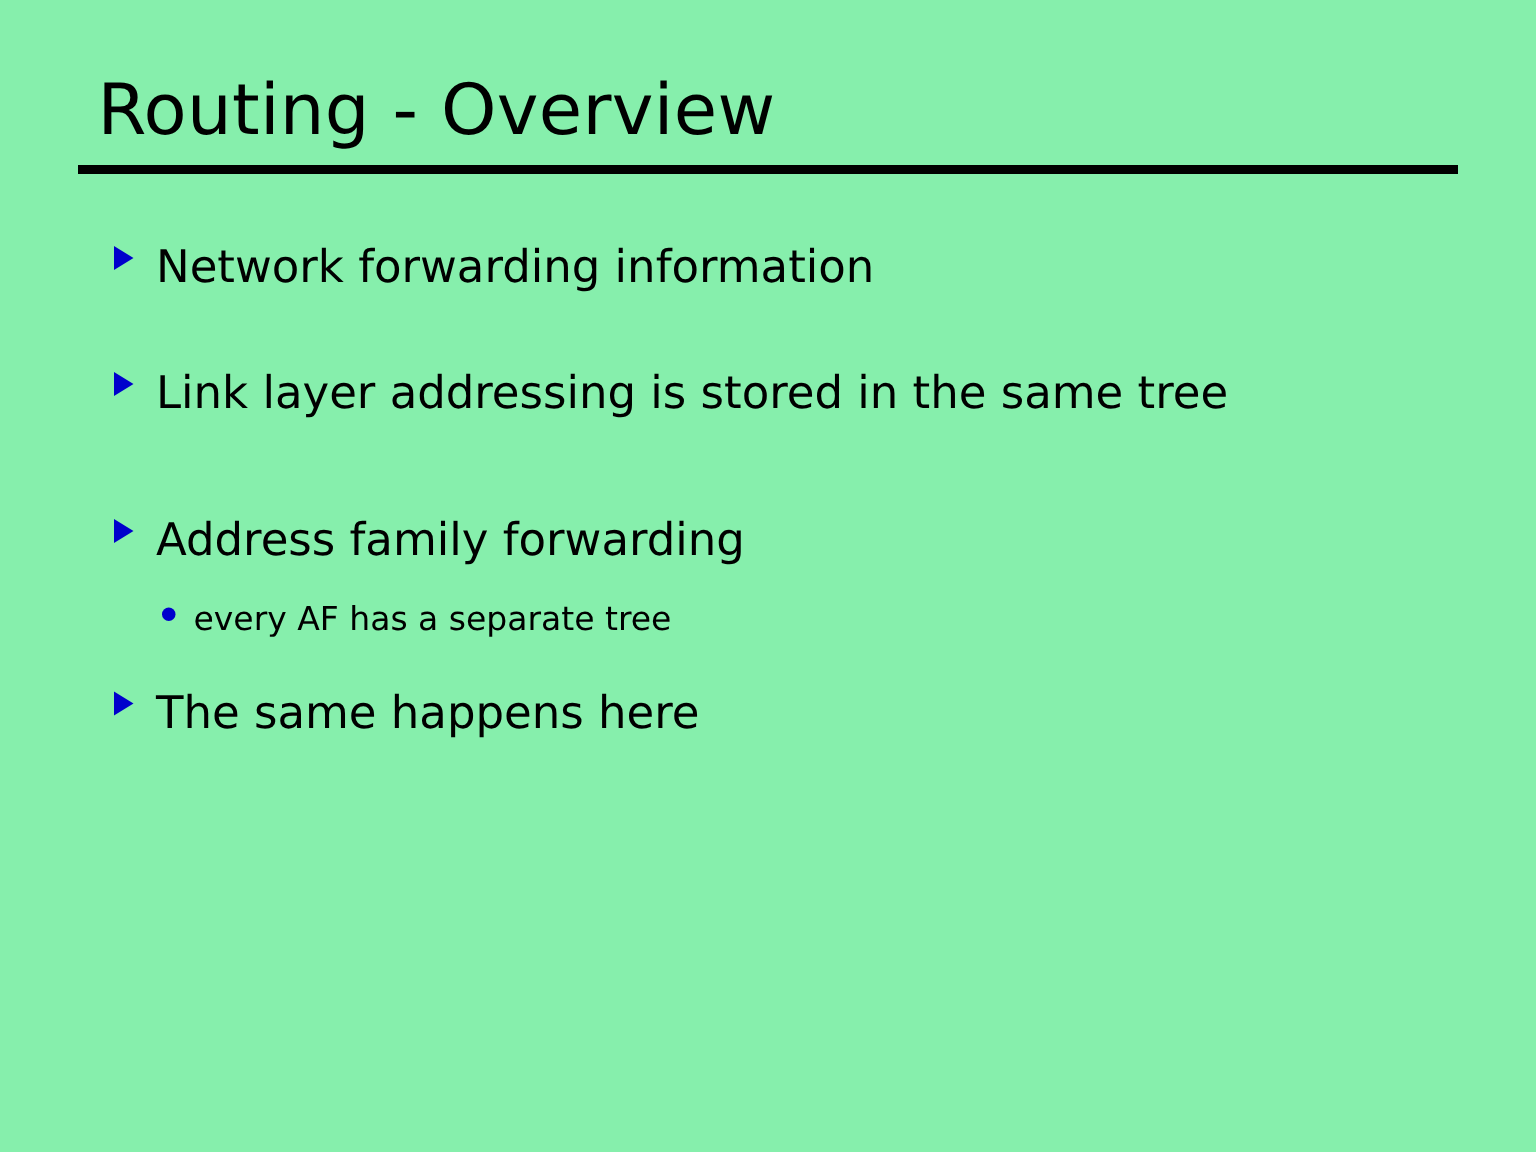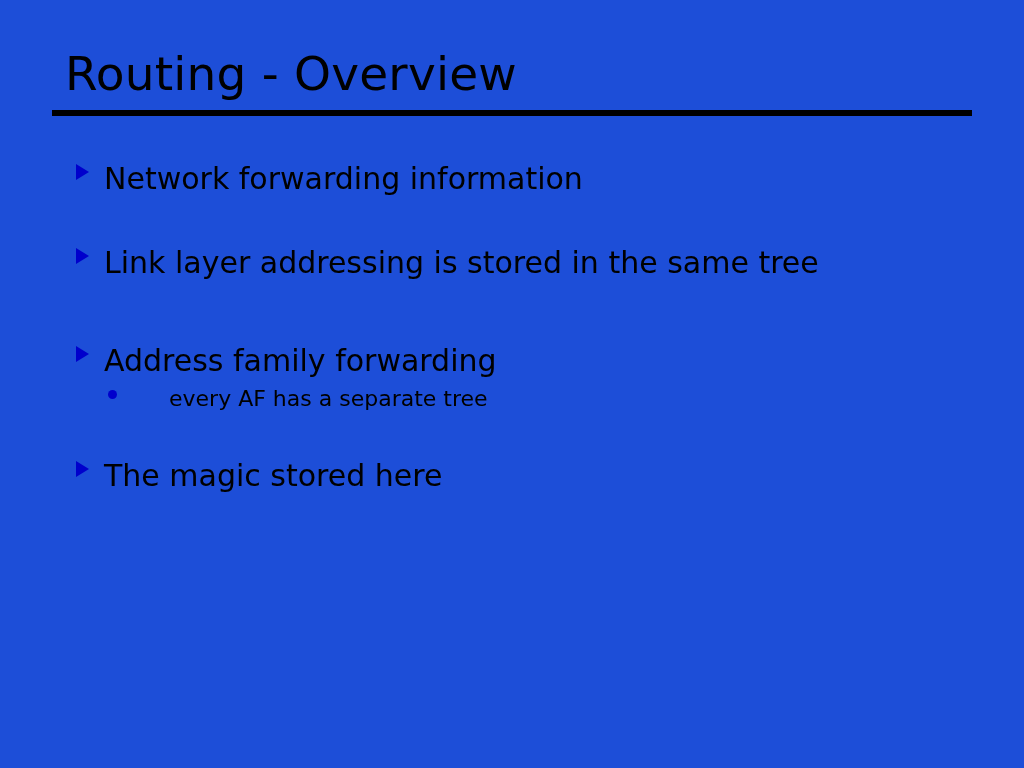--- a/index.html
+++ b/index.html
@@ -9,21 +9,21 @@
     background: #ffffff;
   }
   body {
     font-family: "DejaVu Sans", "Liberation Sans", sans-serif;
     color: #000000;
   }
   .slide {
     position: relative;
     width: 1024px;
     height: 768px;
-    background: #1d4ed8;
+    background: #86efac;
     overflow: hidden;
   }
 
   
   .title-block {
     position: absolute;
     left: 52px;
     top: 46px;
     width: 920px;
   }
@@ -97,21 +97,21 @@
 
   .bullet-text {
     flex: 0 1 auto;
     color: #000000;
   }
 
   
   .row-0 { top: 160px; }
   .row-1 { top: 244px; }
   .row-2 { top: 342px; }
-  .row-3 { top: 385px; gap: 40px; }
+  .row-3 { top: 400px; }
   .row-4 { top: 457px; }
 </style>
 </head>
 <body>
 
 <div class="slide">
 
   <div class="title-block">
     <h1 class="slide-title">Routing - Overview</h1>
   </div>
@@ -134,17 +134,17 @@
       <span class="bullet-text">Address family forwarding</span>
     </div>
 
     <div class="bullet-row level-2 row-3">
       <span class="marker marker-dot"></span>
       <span class="bullet-text">every AF has a separate tree</span>
     </div>
 
     <div class="bullet-row level-1 row-4">
       <span class="marker marker-triangle"></span>
-      <span class="bullet-text">The magic stored here</span>
+      <span class="bullet-text">The same happens here</span>
     </div>
 
   </div>
 </div>
 
 </body></html>

